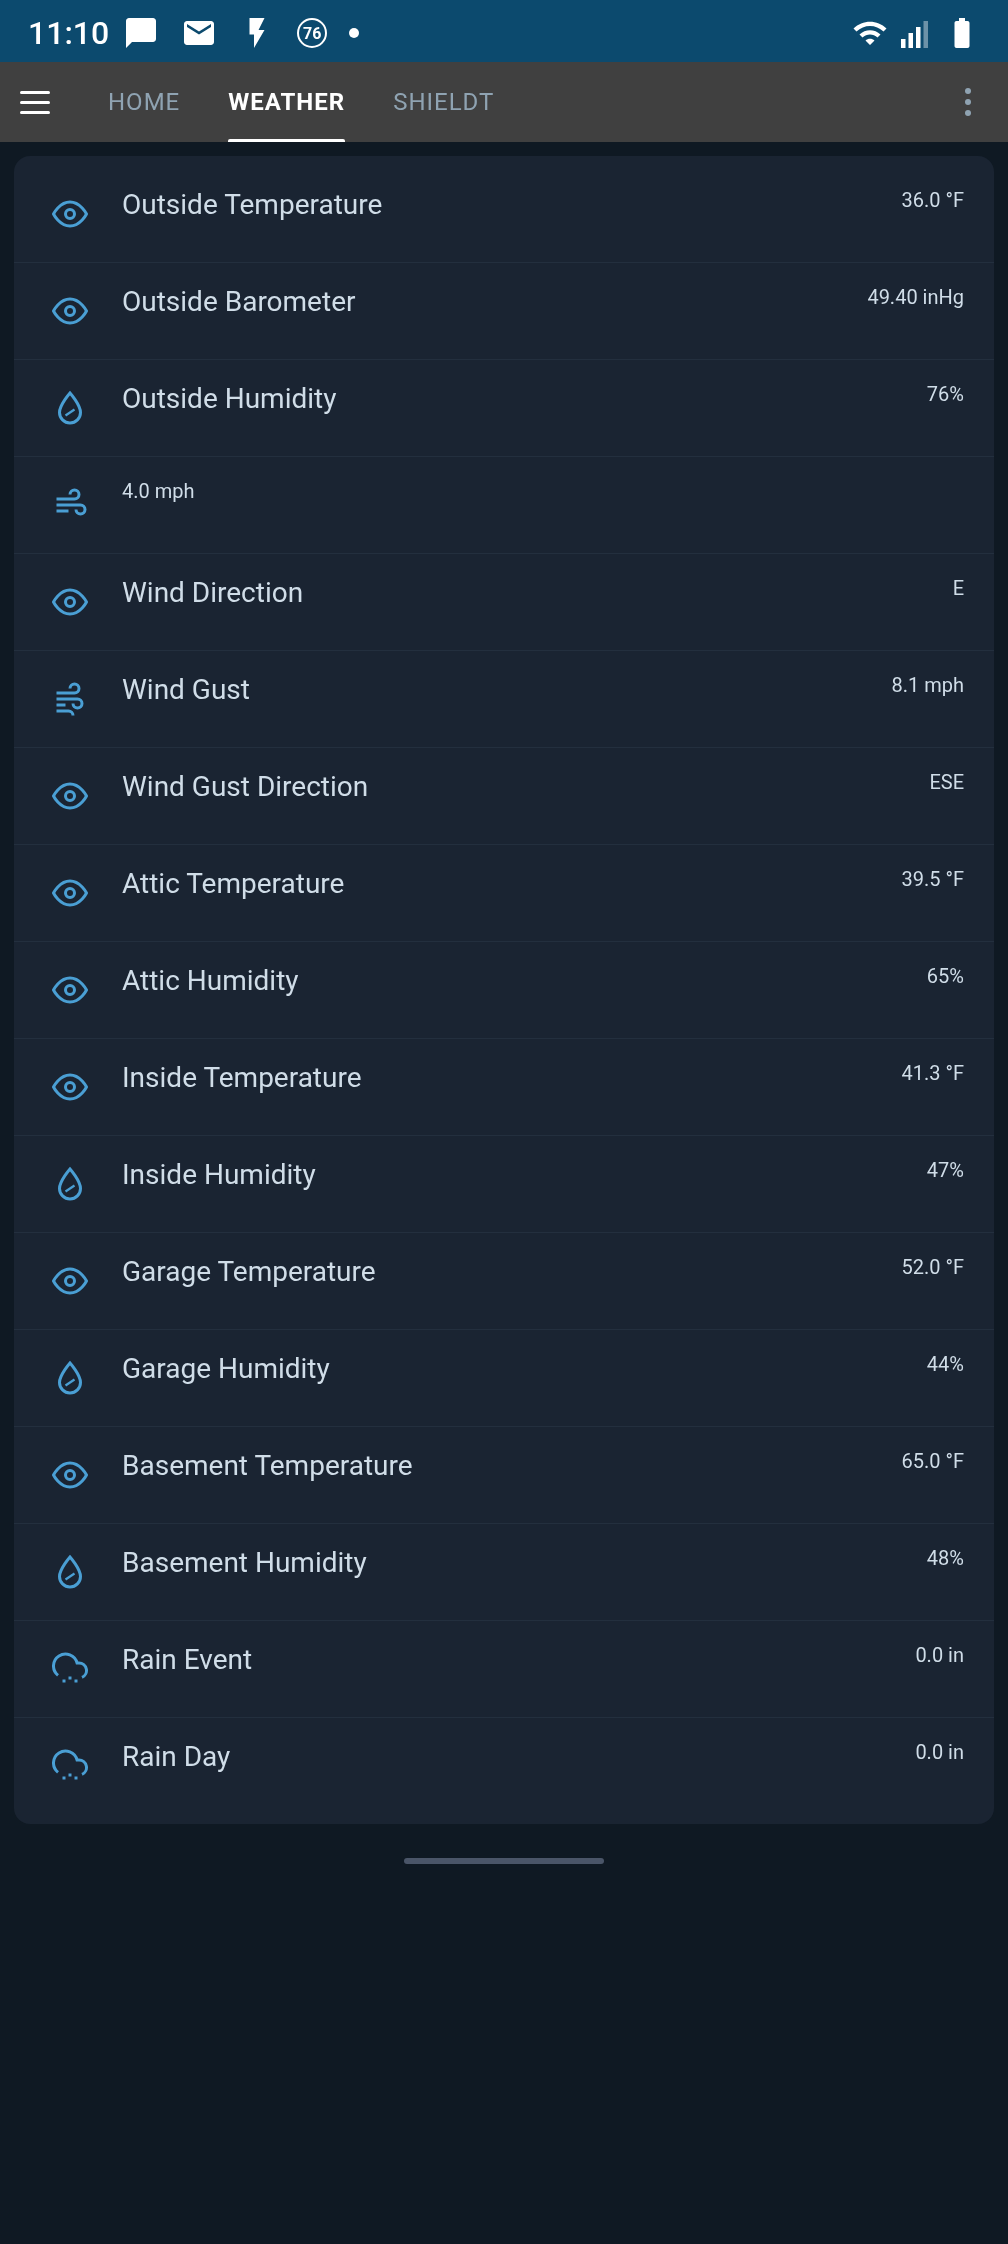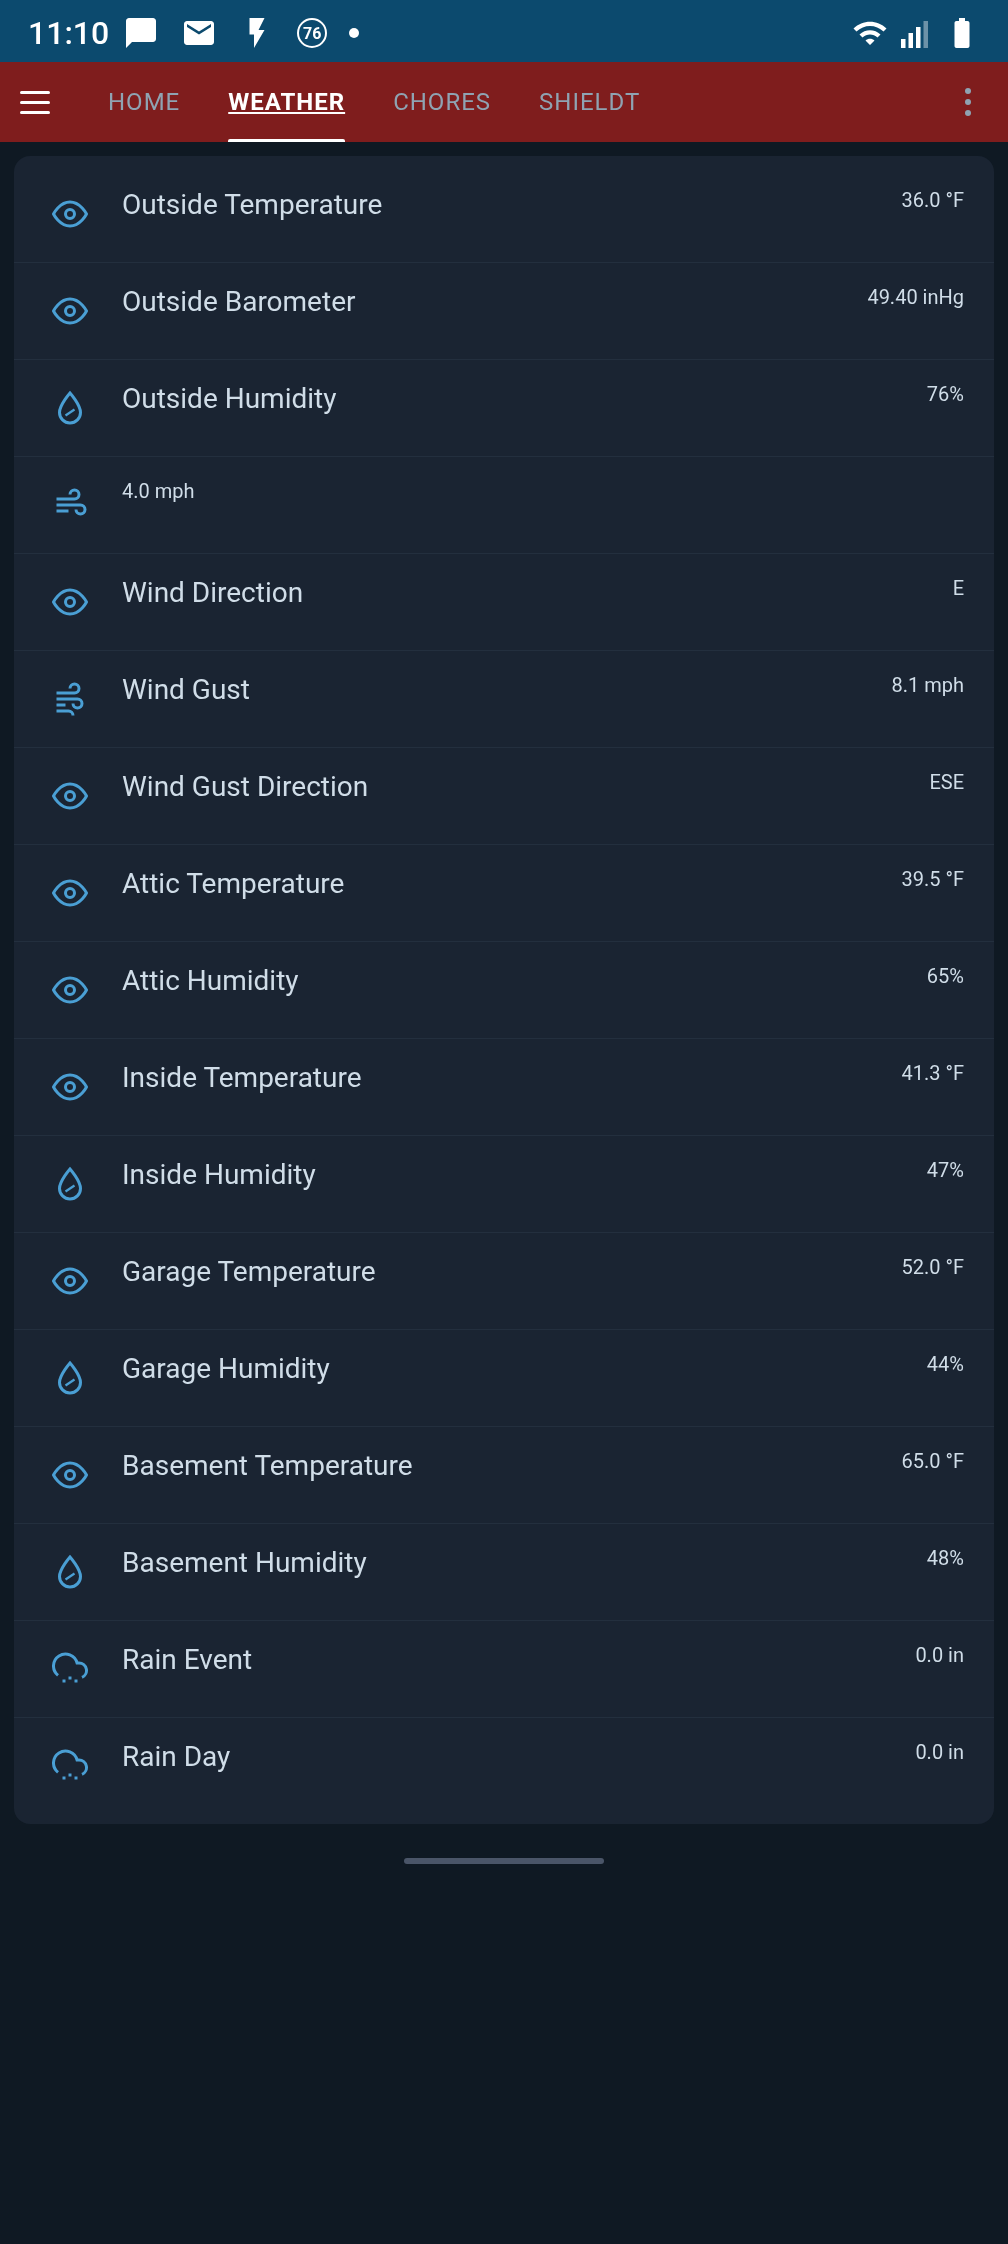--- a/index.html
+++ b/index.html
@@ -57,21 +57,21 @@
       width: 10px;
       height: 10px;
       background: #fff;
       border-radius: 50%;
     }
 
     
     .nav-bar {
       display: flex;
       align-items: center;
-      background: #7f1d1d;
+      background: #404040;
       padding: 0 20px;
       height: 80px;
       gap: 0;
     }
     .nav-menu-icon {
       width: 50px;
       height: 50px;
       display: flex;
       flex-direction: column;
       justify-content: center;
@@ -102,21 +102,20 @@
       font-weight: 400;
       color: #8fa3b2;
       cursor: pointer;
       position: relative;
       letter-spacing: 1px;
       text-transform: uppercase;
     }
     .nav-tab.active {
       color: #ffffff;
       font-weight: 700;
-      text-decoration: underline;
     }
     .nav-tab.active::after {
       content: '';
       position: absolute;
       bottom: 0;
       left: 24px;
       right: 24px;
       height: 3px;
       background: #fff;
       border-radius: 2px 2px 0 0;
@@ -245,21 +244,20 @@
 
 <div class="nav-bar">
   <div class="nav-menu-icon">
     <span></span>
     <span></span>
     <span></span>
   </div>
   <div class="nav-tabs">
     <div class="nav-tab">HOME</div>
     <div class="nav-tab active">WEATHER</div>
-    <div class="nav-tab">CHORES</div>
     <div class="nav-tab">SHIELDT</div>
   </div>
   <div class="nav-more">
     <span></span>
     <span></span>
     <span></span>
   </div>
 </div>
 
 <div class="main-content">

